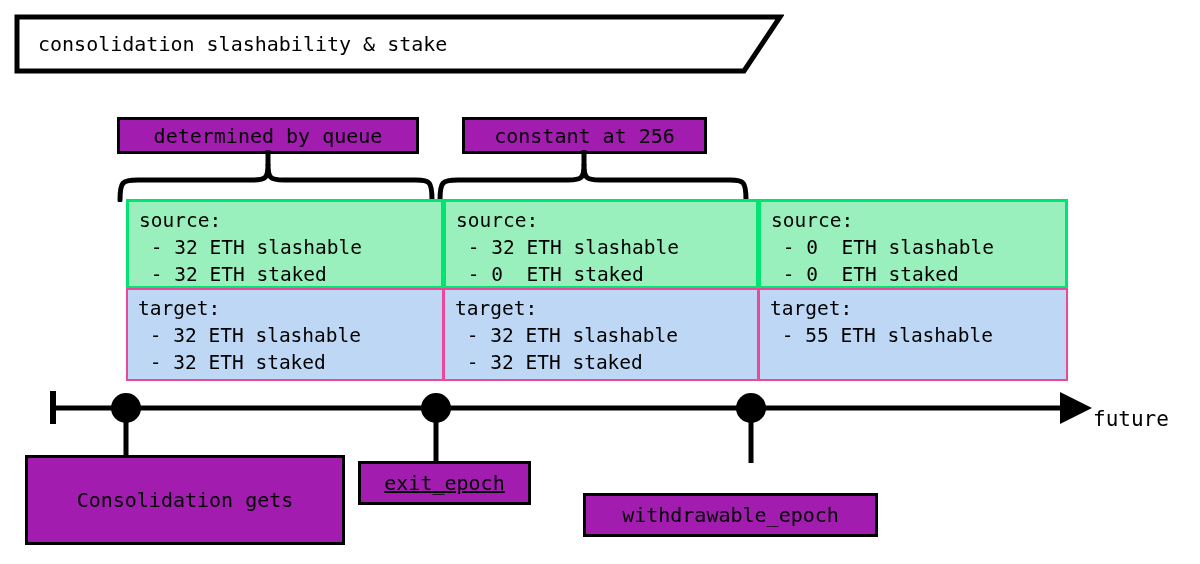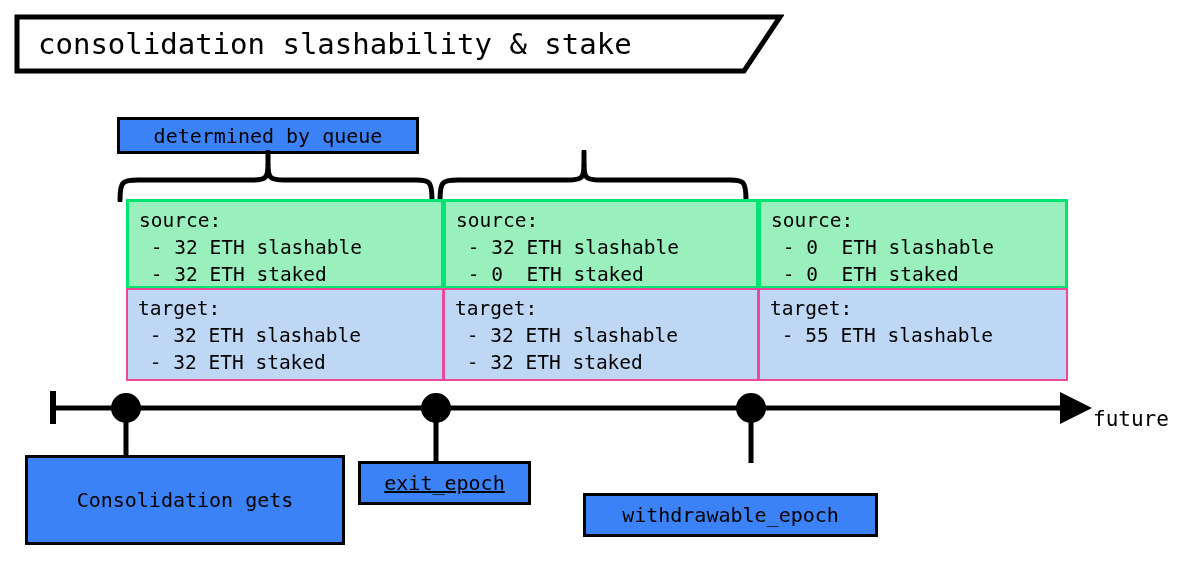--- a/index.html
+++ b/index.html
@@ -3,25 +3,25 @@
 <meta charset="utf-8">
 <style>
   html,body{margin:0;padding:0;background:#ffffff;}
   body{width:1200px;height:564px;position:relative;overflow:hidden;
        font-family:"DejaVu Sans Mono","Liberation Mono",monospace;color:#000;}
   .stage{position:absolute;left:0;top:0;width:1200px;height:564px;}
 
   
   .title-wrap{position:absolute;left:14px;top:14px;width:770px;height:60px;}
   .title-wrap svg{position:absolute;left:0;top:0;}
-  .title-text{position:absolute;left:24px;top:13px;font-size:29px;letter-spacing:0px;
+  .title-text{position:absolute;left:24px;top:13px;font-size:20px;letter-spacing:0px;
               white-space:nowrap;line-height:34px;}
 
   
-  .cream{position:absolute;background:#3b82f6;border:3px solid #000;box-sizing:border-box;
+  .cream{position:absolute;background:#a21caf;border:3px solid #000;box-sizing:border-box;
          display:flex;align-items:center;justify-content:center;}
   .cream .txt{font-size:20px;line-height:26px;white-space:pre;text-align:center;}
 
   #lbl-queue{left:117px;top:117px;width:302px;height:37px;}
   #lbl-const{left:462px;top:117px;width:245px;height:37px;}
 
   #box-consolidation{left:25px;top:455px;width:320px;height:90px;}
   #box-consolidation .txt{text-align:right;line-height:36px;}
   #box-exit{left:358px;top:461px;width:173px;height:44px;text-decoration:underline;}
   #box-withdrawable{left:583px;top:461px;width:295px;height:44px;margin-top:32px;}
@@ -50,20 +50,23 @@
 
   <div class="title-wrap">
     <svg width="770" height="60" viewBox="0 0 770 60">
       <polygon points="3,3 766,3 730,57 3,57" fill="#ffffff" stroke="#000000" stroke-width="5"></polygon>
     </svg>
     <div class="title-text">consolidation slashability &amp; stake</div>
   </div>
 
   <div class="cream" id="lbl-queue">
     <span class="txt">determined by queue</span>
+  </div>
+  <div class="cream" id="lbl-const">
+    <span class="txt">constant at 256</span>
   </div>
 
   <div class="braces">
     <svg width="1200" height="52" viewBox="0 0 1200 52">
       <g fill="none" stroke="#000000" stroke-width="5" stroke-linecap="round">
 
         <path d="M120,50 C120,32 122,30 138,30 L252,30 C266,30 268,28 268,14
                  C268,28 270,30 284,30 L416,30 C430,30 432,32 432,50"></path>
         <path d="M268,14 L268,2"></path>
 

